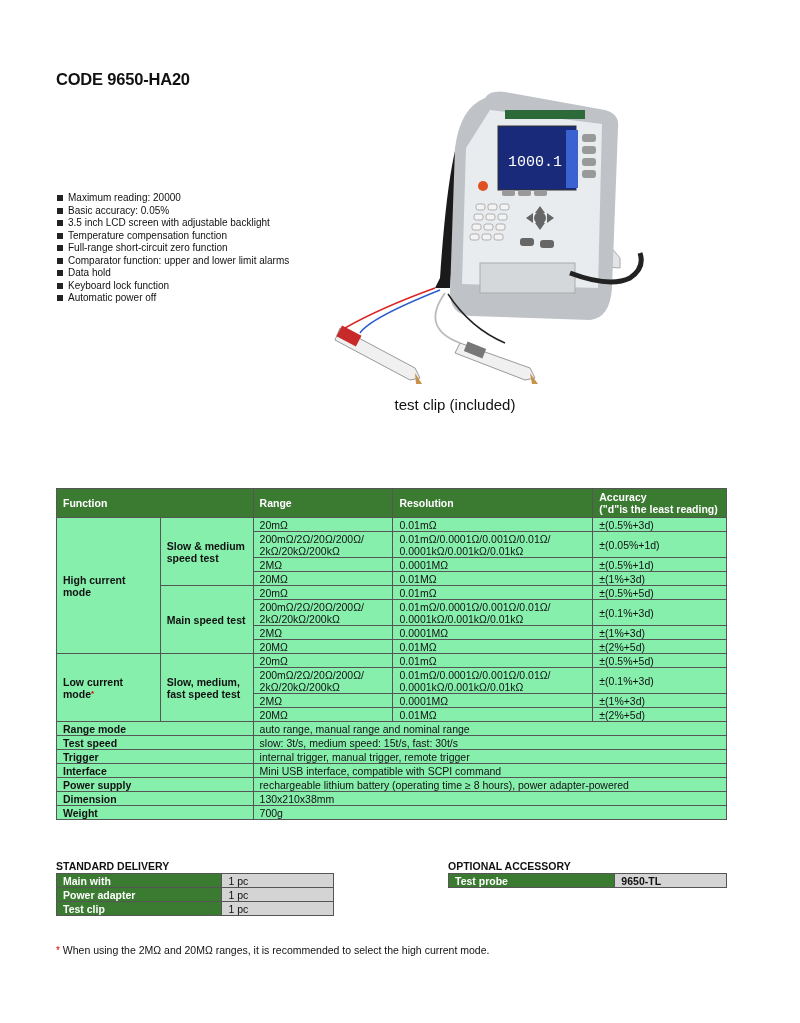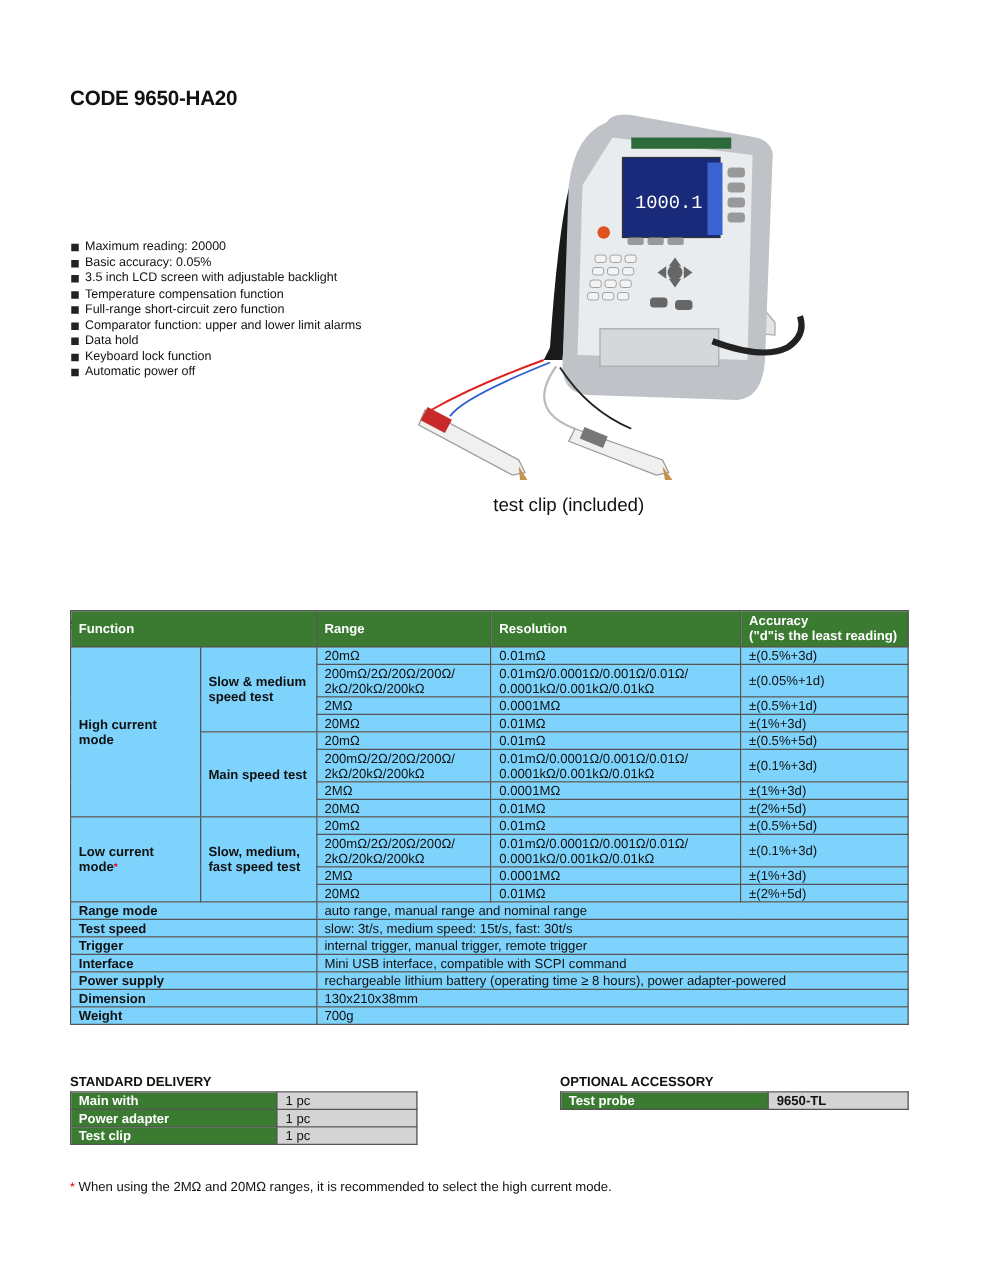--- a/index.html
+++ b/index.html
@@ -6,21 +6,21 @@
   body{width:800px;height:1023px;position:relative;overflow:hidden;font-family:"Liberation Sans",sans-serif;color:#111;}
   .title{position:absolute;left:56px;top:70px;font-weight:bold;font-size:16.5px;line-height:19px;letter-spacing:-0.2px;}
   .features{position:absolute;left:56px;top:192px;margin:0;padding:0;list-style:none;font-size:10px;line-height:12.5px;}
   .features li{position:relative;padding-left:12px;}
   .features li::before{content:"";position:absolute;left:1px;top:3px;width:6px;height:6px;background:#222;}
   .product{position:absolute;left:320px;top:88px;width:340px;height:300px;}
   .caption{position:absolute;left:380px;top:396px;width:150px;text-align:center;font-size:15px;}
   .section-h{position:absolute;font-weight:bold;font-size:10.5px;}
   table{border-collapse:collapse;font-size:10.5px;}
   .spec{position:absolute;left:56px;top:488px;width:671px;}
-  .spec td,.spec th{border:1.5px solid #555;padding:0 6px;background:#7dd3fc;vertical-align:middle;}
+  .spec td,.spec th{border:1.5px solid #555;padding:0 6px;background:#86efac;vertical-align:middle;}
   .spec th{background:#3a7a31;color:#fff;text-align:left;font-weight:bold;height:28px;}
   .spec td{height:13px;line-height:12px;}
   .spec td.two{height:25px;}
   .spec td.bold{font-weight:bold;}
   .star{color:#d00;font-size:8px;vertical-align:top;}
   .deliv{position:absolute;left:56px;top:873px;width:278px;}
   .acc{position:absolute;left:448px;top:873px;width:279px;}
   .deliv td,.acc td{border:1.5px solid #555;height:13px;line-height:12px;padding:0 6px;}
   .g{background:#3a7a31;color:#fff;font-weight:bold;}
   .l{background:#d4d4d4;}

